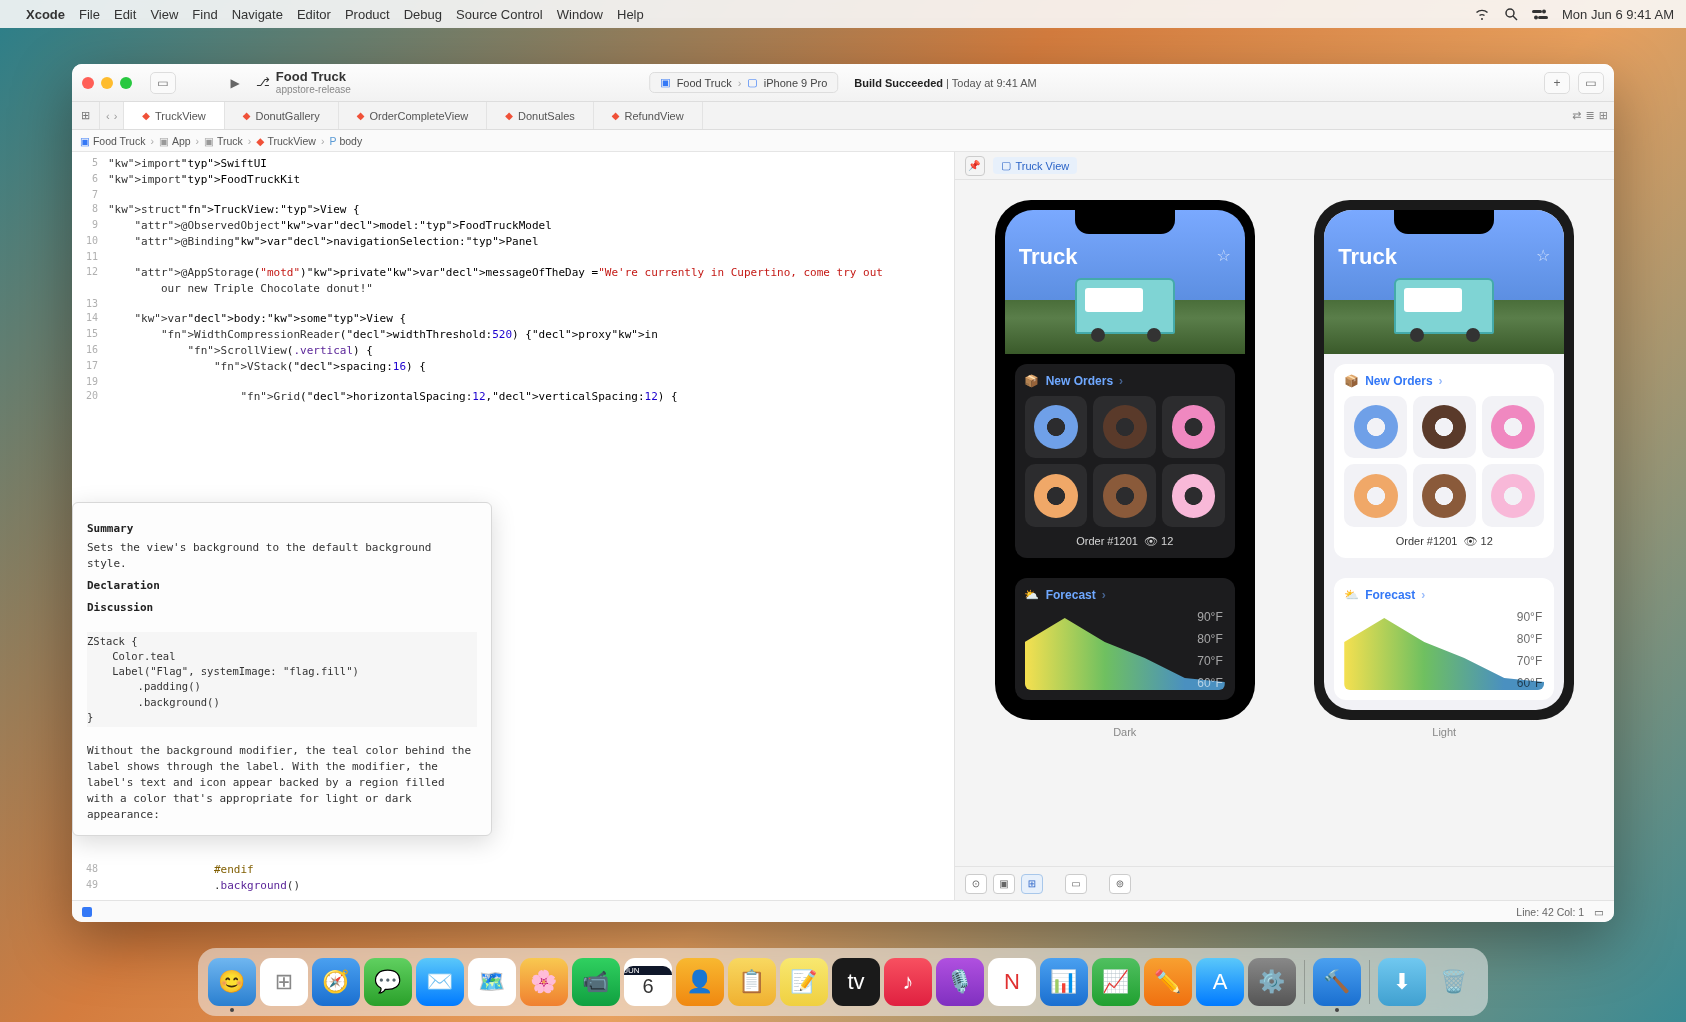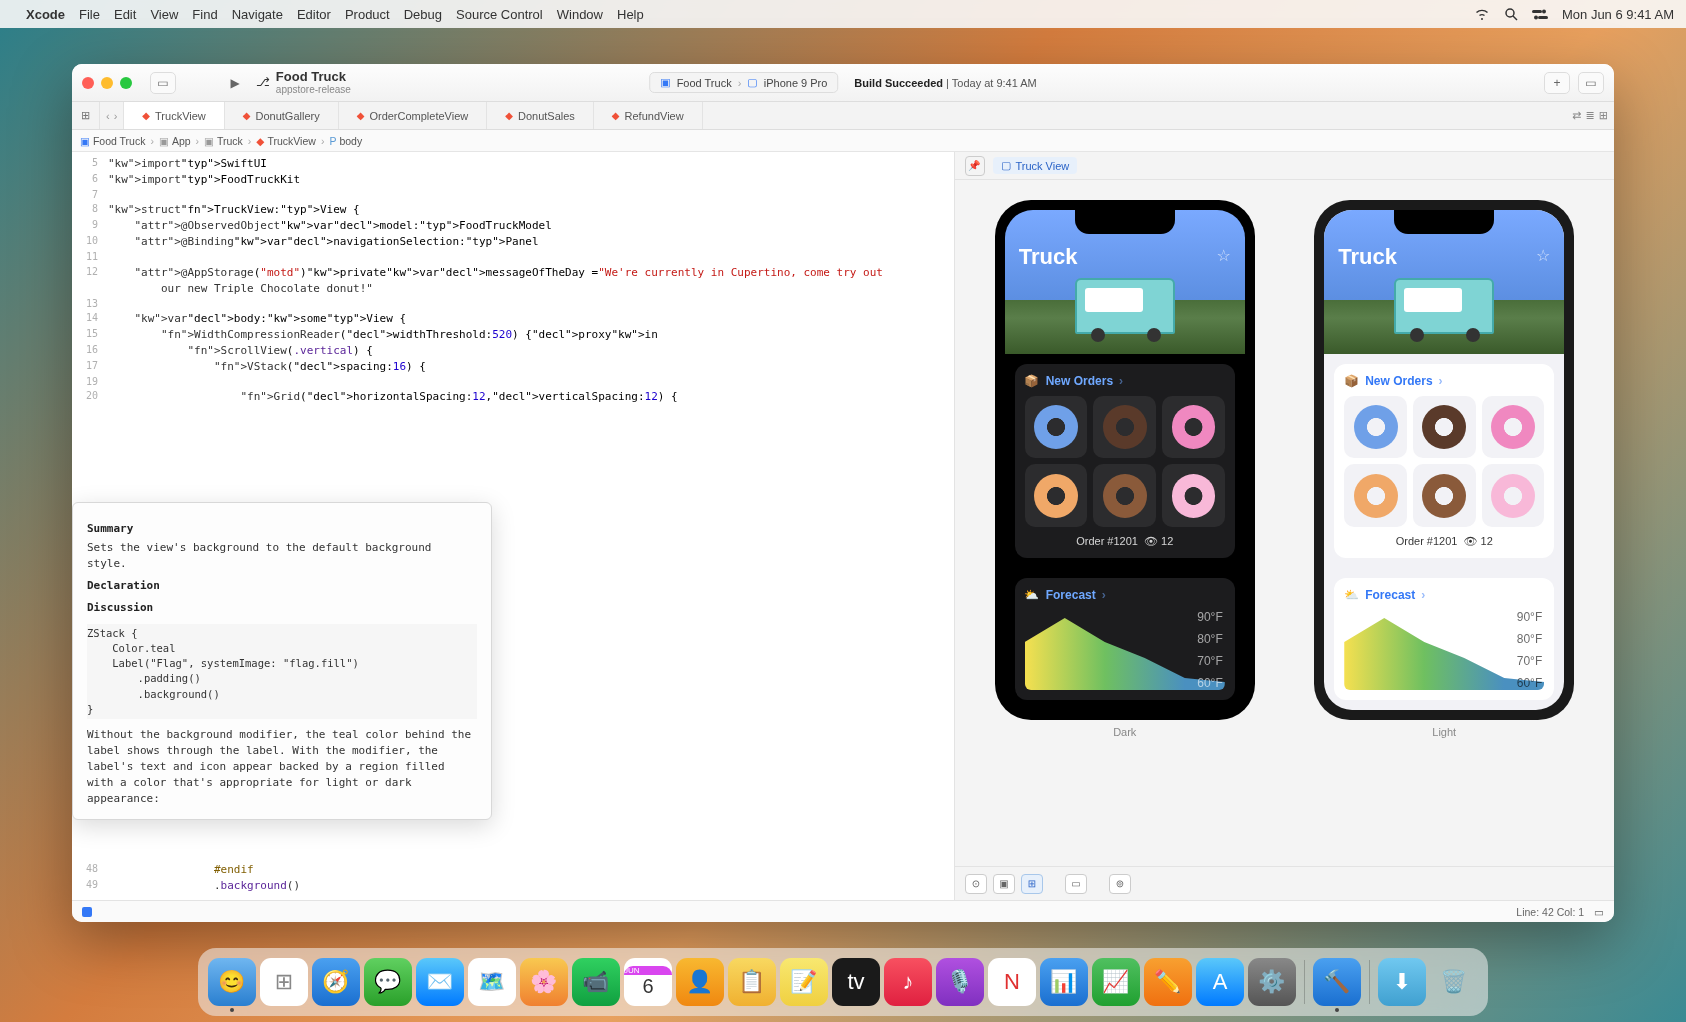--- a/index.html
+++ b/index.html
@@ -285,21 +285,21 @@
             <span class="src"></span>
           </div>
           <div class="ln"><span class="gutter">20</span><span class="src">                    <span class="&lt;span">"fn"</span>&gt;Grid</span>(<span class="&lt;span">"decl"</span>&gt;horizontalSpacing: <span class="num">12</span>, <span class="&lt;span">"decl"</span>&gt;verticalSpacing: <span class="num">12</span>) {</div>
         </div>
 
       <div class="popover">
         <h4>Summary</h4>
         <div>Sets the view's background to the default background style.</div>
         <h4>Declaration</h4>
         <h4>Discussion</h4>
-        <span class="mono" style="margin:8px 0; white-space:pre">ZStack {
+        <span class="mono" style="margin:16px 0; white-space:pre">ZStack {
     Color.teal
     Label("Flag", systemImage: "flag.fill")
         .padding()
         .background()
 }</span>
         <div>Without the background modifier, the teal color behind the label shows through the label. With the modifier, the label's text and icon appear backed by a region filled with a color that's appropriate for light or dark appearance:</div>
 
       </div>
 
 
@@ -443,21 +443,21 @@
 <div class="dock">
   <div class="app-ico dot" style="background:linear-gradient(#6fb6f0,#2a7fd0)">😊</div>
   <div class="app-ico" style="background:#fff;color:#888">⊞</div>
   <div class="app-ico" style="background:linear-gradient(#4aa0f0,#1a6fd0)">🧭</div>
   <div class="app-ico" style="background:linear-gradient(#60d060,#2aa02a)">💬</div>
   <div class="app-ico" style="background:linear-gradient(#5ac8fa,#007aff)">✉️</div>
   <div class="app-ico" style="background:#fff">🗺️</div>
   <div class="app-ico" style="background:linear-gradient(#f8c850,#f08030)">🌸</div>
   <div class="app-ico" style="background:linear-gradient(#30d060,#10a040)">📹</div>
   <div class="app-ico" style="background:#fff;color:#e03030;flex-direction:column;font-size:9px">
-      <div style="background:#d946ef;color:#fff;width:100%;border-radius:11px 11px 0 0;font-size:8px">JUN</div>
+      <div style="background:#0f172a;color:#fff;width:100%;border-radius:11px 11px 0 0;font-size:8px">JUN</div>
       <div style="font-size:20px;color:#333">6</div>
     </div>
   <div class="app-ico" style="background:linear-gradient(#f8b830,#f08810)">👤</div>
   <div class="app-ico" style="background:linear-gradient(#f8d860,#f0b030)">📋</div>
   <div class="app-ico" style="background:linear-gradient(#f8e870,#f0d040)">📝</div>
   <div class="app-ico" style="background:#1a1a1a">tv</div>
   <div class="app-ico" style="background:linear-gradient(#f85060,#e02040)">♪</div>
   <div class="app-ico" style="background:linear-gradient(#b050e0,#8030c0)">🎙️</div>
   <div class="app-ico" style="background:#fff;color:#e03030">N</div>
   <div class="app-ico" style="background:linear-gradient(#4aa0f0,#1a6fd0)">📊</div>

